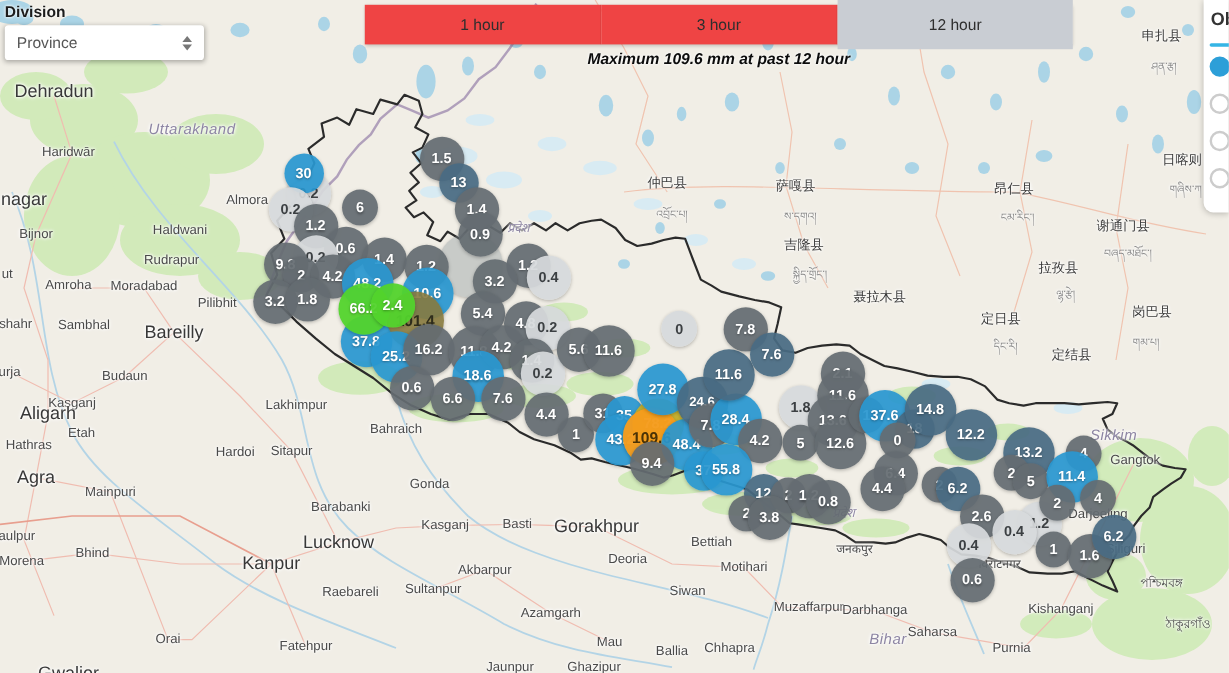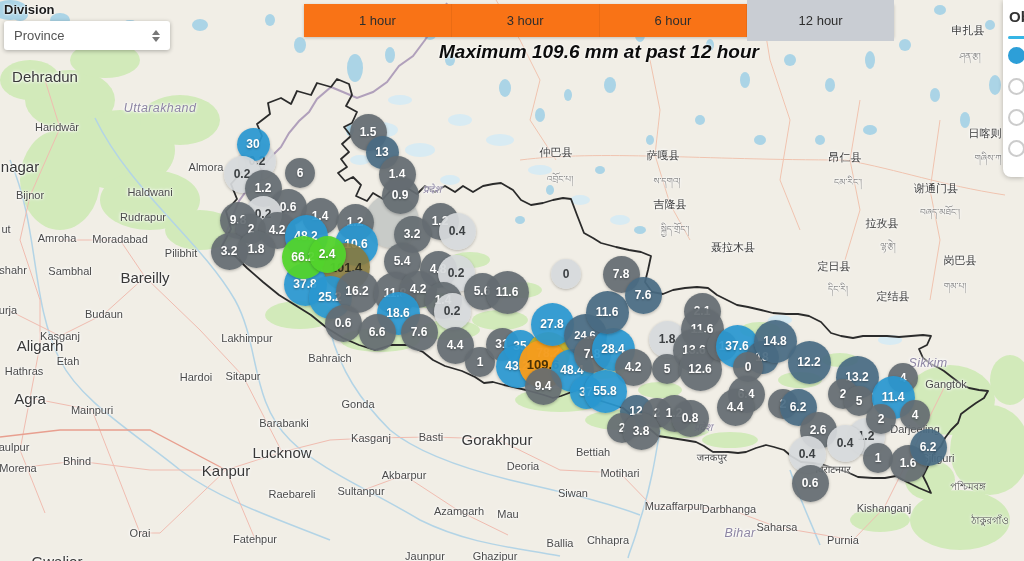--- a/index.html
+++ b/index.html
@@ -26,26 +26,26 @@
   #division .dlabel{font-weight:bold;font-size:13px;color:#1c1c1c;text-shadow:0 0 2px #fff,0 0 3px #fff;}
   #division .dselect{margin-top:4px;width:146px;height:29px;background:#fff;border-radius:3px;
     box-shadow:0 1px 4px rgba(0,0,0,.3);display:flex;align-items:center;justify-content:space-between;
     padding:0 10px;font-size:13px;color:#555;cursor:pointer;}
   .chevrons{display:flex;flex-direction:column;gap:2px;}
   .chevrons i{display:block;width:0;height:0;border-left:4px solid transparent;border-right:4px solid transparent;}
   .chev-up{border-bottom:5px solid #777;}
   .chev-down{border-top:5px solid #777;}
   #tabs{position:absolute;left:304px;top:4px;width:590px;height:33px;display:flex;z-index:5;
     box-shadow:0 1px 3px rgba(0,0,0,.2);}
-  .tab{flex:1;background:#f97316;display:flex;align-items:center;justify-content:center;
+  .tab{flex:1;background:#ef4444;display:flex;align-items:center;justify-content:center;
     font-size:13px;color:#2e2e2e;cursor:pointer;border-right:1px solid rgba(0,0,0,.06);}
   .tab:last-child{border-right:none;}
   .tab.active{background:#c9cdd3;margin-top:-4px;height:41px;}
   #caption{position:absolute;left:304px;top:41px;width:590px;text-align:center;z-index:5;
-    font-size:19px;font-weight:bold;font-style:italic;color:#0c0c0c;text-shadow:0 0 2px #fff,0 0 3px #fff;}
+    font-size:13px;font-weight:bold;font-style:italic;color:#0c0c0c;text-shadow:0 0 2px #fff,0 0 3px #fff;}
   
   #rpanel{position:absolute;left:1003px;top:0;width:21px;height:177px;background:#fff;z-index:6;
     border-bottom-left-radius:8px;box-shadow:0 1px 5px rgba(0,0,0,.25);}
   #rpanel .ptitle{position:absolute;left:6px;top:8px;font-weight:bold;font-size:15px;color:#333;}
   #rpanel .punderline{position:absolute;left:5px;top:36px;width:20px;height:3px;background:#35b5e5;border-radius:2px;}
   #panel-toggles{position:absolute;left:5px;top:47px;display:flex;flex-direction:column;gap:14px;}
   .ptoggle{width:17px;height:17px;border-radius:50%;background:#fff;border:2px solid #ccc;box-sizing:border-box;cursor:pointer;}
   .ptoggle.on{background:#2d9fd8;border-color:#2d9fd8;}
 </style>
 </head>
@@ -229,21 +229,21 @@
       <div class="mlabel city" style="left: 255px; top: 539px;">Fatehpur</div>
       <div class="mlabel city" style="left: 358px; top: 404px;">Gonda</div>
       <div class="mlabel city" style="left: 330px; top: 358px;">Bahraich</div>
       <div class="mlabel city" style="left: 371px; top: 438px;">Kasganj</div>
       <div class="mlabel city" style="left: 431px; top: 437px;">Basti</div>
       <div class="mlabel city-lg" style="left: 497px; top: 439px;">Gorakhpur</div>
       <div class="mlabel city" style="left: 404px; top: 475px;">Akbarpur</div>
       <div class="mlabel city" style="left: 361px; top: 491px;">Sultanpur</div>
       <div class="mlabel city" style="left: 459px; top: 511px;">Azamgarh</div>
       <div class="mlabel city" style="left: 523px; top: 466px;">Deoria</div>
-      <div class="mlabel city" style="left: 508px; top: 514px;">Mau</div>
+      <div class="mlabel city" style="left: 508px; top: 535px;">Mau</div>
       <div class="mlabel city" style="left: 560px; top: 543px;">Ballia</div>
       <div class="mlabel city" style="left: 425px; top: 556px;">Jaunpur</div>
       <div class="mlabel city" style="left: 495px; top: 556px;">Ghazipur</div>
       <div class="mlabel city" style="left: 573px; top: 493px;">Siwan</div>
       <div class="mlabel city" style="left: 593px; top: 452px;">Bettiah</div>
       <div class="mlabel city" style="left: 620px; top: 473px;">Motihari</div>
       <div class="mlabel city" style="left: 652px; top: 506px; padding-left: 44px;">Muzaffarpur</div>
       <div class="mlabel city" style="left: 729px; top: 509px;">Darbhanga</div>
       <div class="mlabel region" style="left: 740px; top: 533px;">Bihar</div>
       <div class="mlabel city" style="left: 777px; top: 527px;">Saharsa</div>
@@ -394,21 +394,20 @@
       <span class="chevrons">
         <i class="chev-up"></i>
           <i class="chev-down"></i>
       </span>
     </div>
   </div>
 
   <div id="tabs">
       <div class="tab">1 hour</div>
       <div class="tab">3 hour</div>
-      <div class="tab">6 hour</div>
       <div class="tab active">12 hour</div>
     </div>
 
   <div id="caption">Maximum 109.6 mm at past 12 hour</div>
 
   <div id="rpanel">
     <div class="ptitle">Ob</div>
     <div class="punderline"></div>
     <div id="panel-toggles">
         <div class="ptoggle on"></div>

